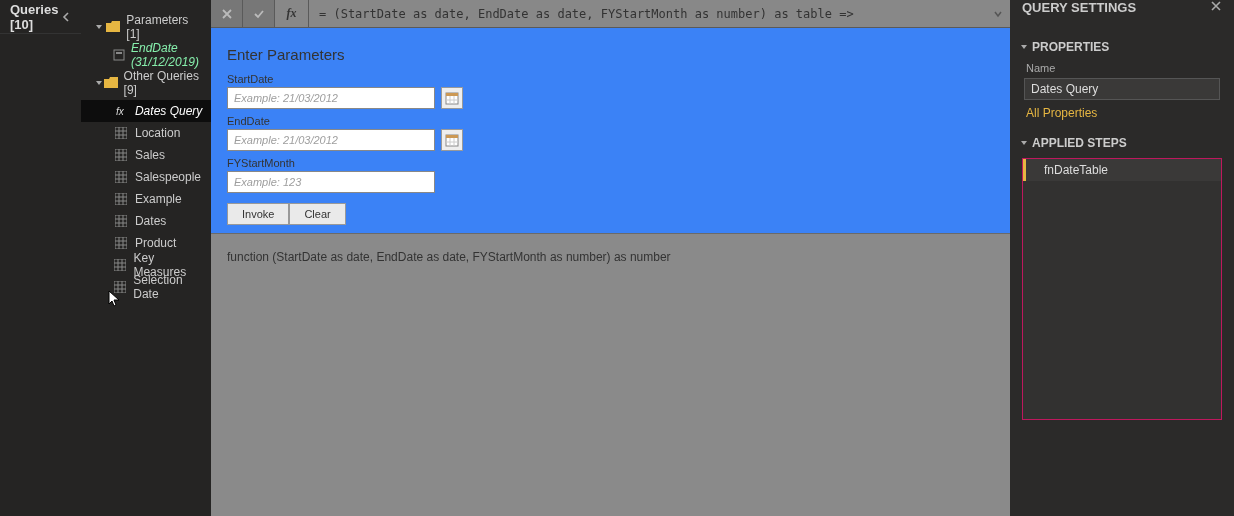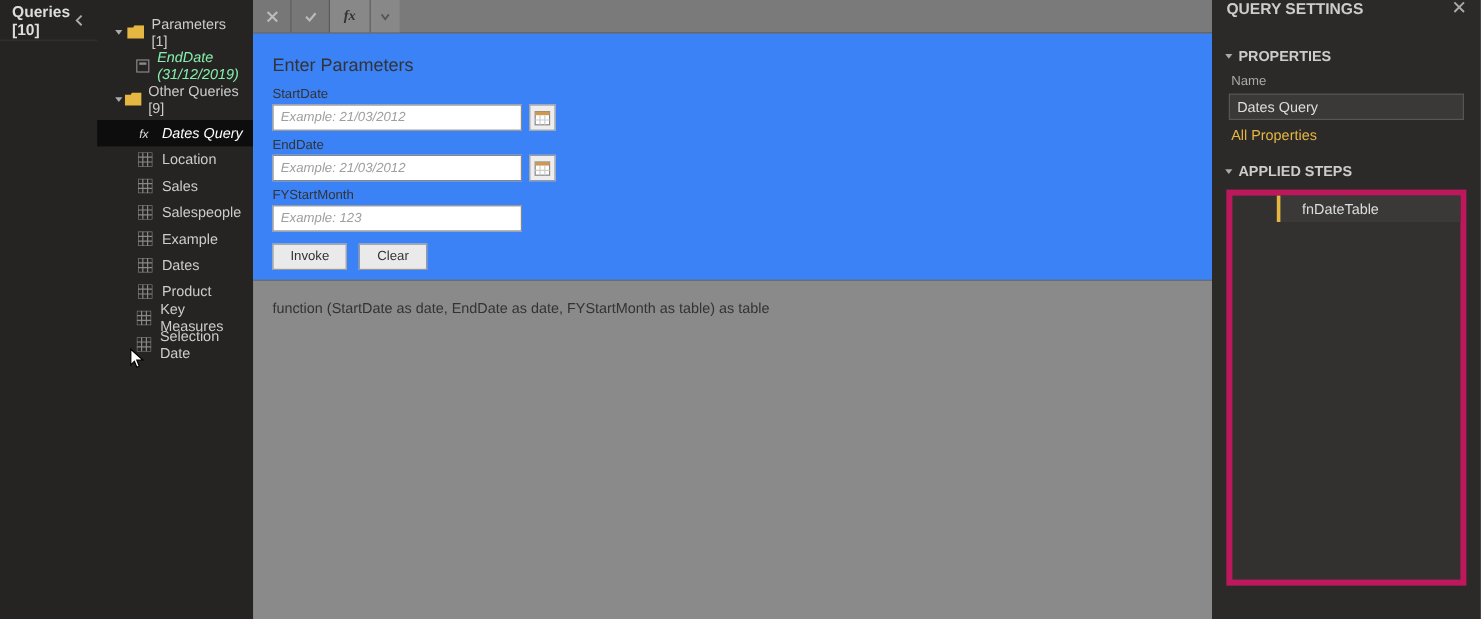--- a/index.html
+++ b/index.html
@@ -29,37 +29,37 @@
 .fb-input { flex:1; background:#888; color:#333; padding: 0 10px; font-family: Consolas, monospace; font-size:12px; border:none; outline:none; }
 .fb-dd { width:24px; display:flex; align-items:center; justify-content:center; color:#555; background:#888; cursor:pointer; }
 
 .params-area { padding: 18px 16px 8px 16px; background: #3b82f6; border-bottom: 1px solid #6a6a6a;}
 .params-title { font-size: 15px; color: #333; margin-bottom: 10px; font-weight: 400; }
 .field-label { font-size: 11px; color: #333; margin-bottom: 2px; margin-top: 4px; }
 .field-row { display:flex; align-items:center; margin-bottom: 6px; }
 .text-input { width: 208px; height: 22px; background: #fff; border: 1px solid #888; padding: 0 6px; font-size: 11px; color: #222; outline:none; }
 .text-input::placeholder { color:#9e9e9e; font-style:italic; }
 .date-btn { width: 22px; height: 22px; margin-left: 6px; background: #eee; border:1px solid #999; display:flex; align-items:center; justify-content:center; cursor:pointer; }
-.buttons-row { margin-top: 10px; display:flex; gap:10px; }
+.buttons-row { margin-top: 10px; display:flex; }
 .btn { height: 22px; padding: 0 14px; background:#eaeaea; border:1px solid #999; color:#333; font-size:11px; cursor:pointer; }
 
 .func-sig { padding: 16px; font-family: Consolas, monospace; font-size: 12px; color: #333; }
 .func-sig .mono-b { font-weight:normal; }
 
 
 .right-panel { width: 224px; background: #2b2a29; display:flex; flex-direction:column; }
 .right-header { height: 34px; display:flex; padding: 0 12px; font-size: 13px; font-weight: 600; color:#ccc; }
 .right-header .spacer { flex:1; }
 .close-x { color:#aaa; cursor:pointer; font-size:14px; }
 .section-hdr { display:flex; align-items:center; padding: 6px 10px 4px 10px; color:#ccc; font-size: 12px; font-weight:600; }
 .section-hdr .arrow { width:10px; font-size:9px; color:#aaa; margin-right:2px;}
 .prop-lbl { padding: 0 16px; color:#aaa; font-size:11px; margin-top:4px;}
 .name-input { margin: 4px 14px 6px 14px; width: calc(100% - 28px); height:22px; background:#3a3938; border:1px solid #555; color:#ddd; padding:0 6px; font-size:12px; outline:none;}
 .all-props { padding: 0 16px; color:#e6b642; font-size:12px; cursor:pointer; margin-bottom:10px; display:inline-block;}
-.steps-box { margin: 4px 12px; border:5px solid #be185d; background:#323130; height: 330px; padding-left: 37px; }
+.steps-box { margin: 4px 12px; border:1px solid #be185d; background:#323130; height: 262px; }
 .step-item { height: 22px; display:flex; align-items:center; padding: 0 18px; background:#3a3938; border-left: 3px solid #e6b642; color:#ddd; font-size:12px; cursor:pointer;}
 
 .cursor-ptr { position:absolute; left: 108px; top: 290px; width: 14px; height: 18px; pointer-events:none; }
 
 svg { display:block; }
 </style>
 </head>
 <body>
 
 <div class="left-panel">
@@ -222,20 +222,21 @@
       <svg width="12" height="12" viewBox="0 0 12 12">
           <path d="M2 2 L10 10 M10 2 L2 10" stroke="#bbb" stroke-width="1.8"></path>
         </svg>
     </div>
     <div class="fb-btn">
       <svg width="12" height="12" viewBox="0 0 12 12">
           <path d="M2 6 L5 9 L10 3" stroke="#bbb" stroke-width="1.8" fill="none"></path>
         </svg>
     </div>
     <div class="fb-fx">fx</div>
+    <input class="fb-input" value="= (StartDate as date, EndDate as date, FYStartMonth as number) as table =&gt;" style="">
     <div class="fb-dd">
       <svg width="10" height="10" viewBox="0 0 10 10">
           <path d="M2 3 L5 7 L8 3" stroke="#555" stroke-width="1.5" fill="none"></path>
         </svg>
     </div>
   </div>
 
   <div class="params-area">
     <div class="params-title">Enter Parameters</div>
 
@@ -272,21 +273,21 @@
       <input class="text-input" placeholder="Example: 123" style="">
     </div>
 
     <div class="buttons-row">
       <button class="btn">Invoke</button>
       <button class="btn">Clear</button>
     </div>
   </div>
 
   <div class="func-sig">
-    <span>function (</span><span class="mono-b">StartDate</span><span> as date, </span><span class="mono-b">EndDate</span><span> as date, </span><span class="mono-b">FYStartMonth</span><span> as table) as table</span>
+    <span>function (</span><span class="mono-b">StartDate</span><span> as date, </span><span class="mono-b">EndDate</span><span> as date, </span><span class="mono-b">FYStartMonth</span><span> as number) as number</span>
   </div>
 </div>
 
 <div class="right-panel">
   <div class="right-header">
     <span>QUERY SETTINGS</span>
     <span class="spacer"></span>
     <span class="close-x">
       <svg width="12" height="12" viewBox="0 0 12 12">
           <path d="M2 2 L10 10 M10 2 L2 10" stroke="#aaa" stroke-width="1.6"></path>

